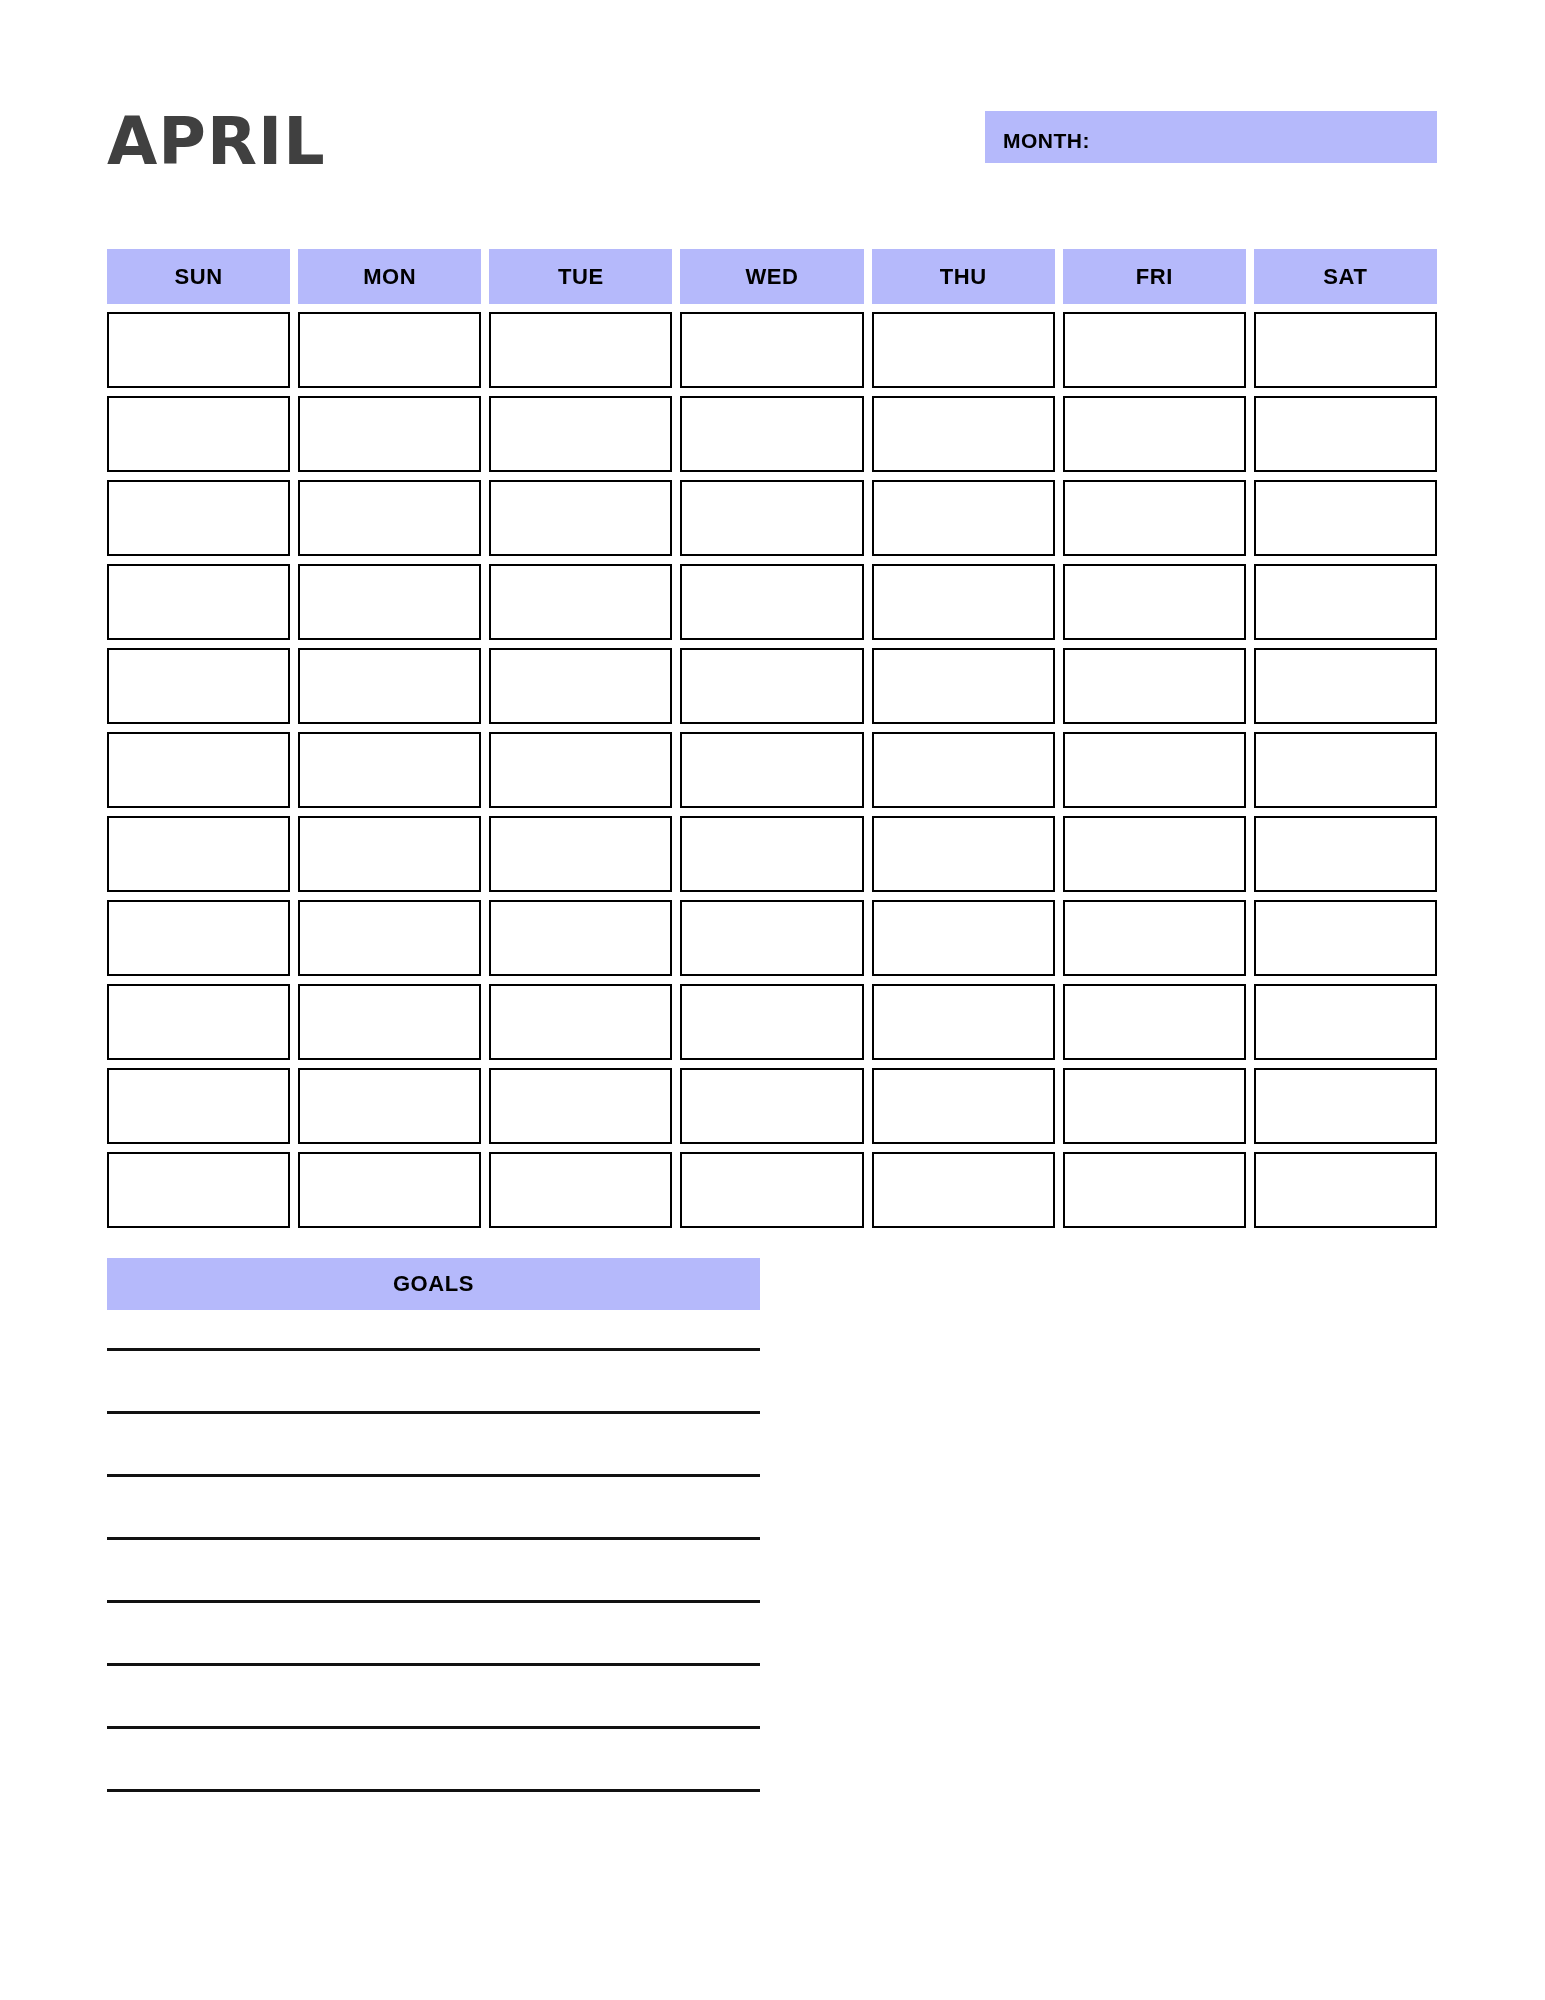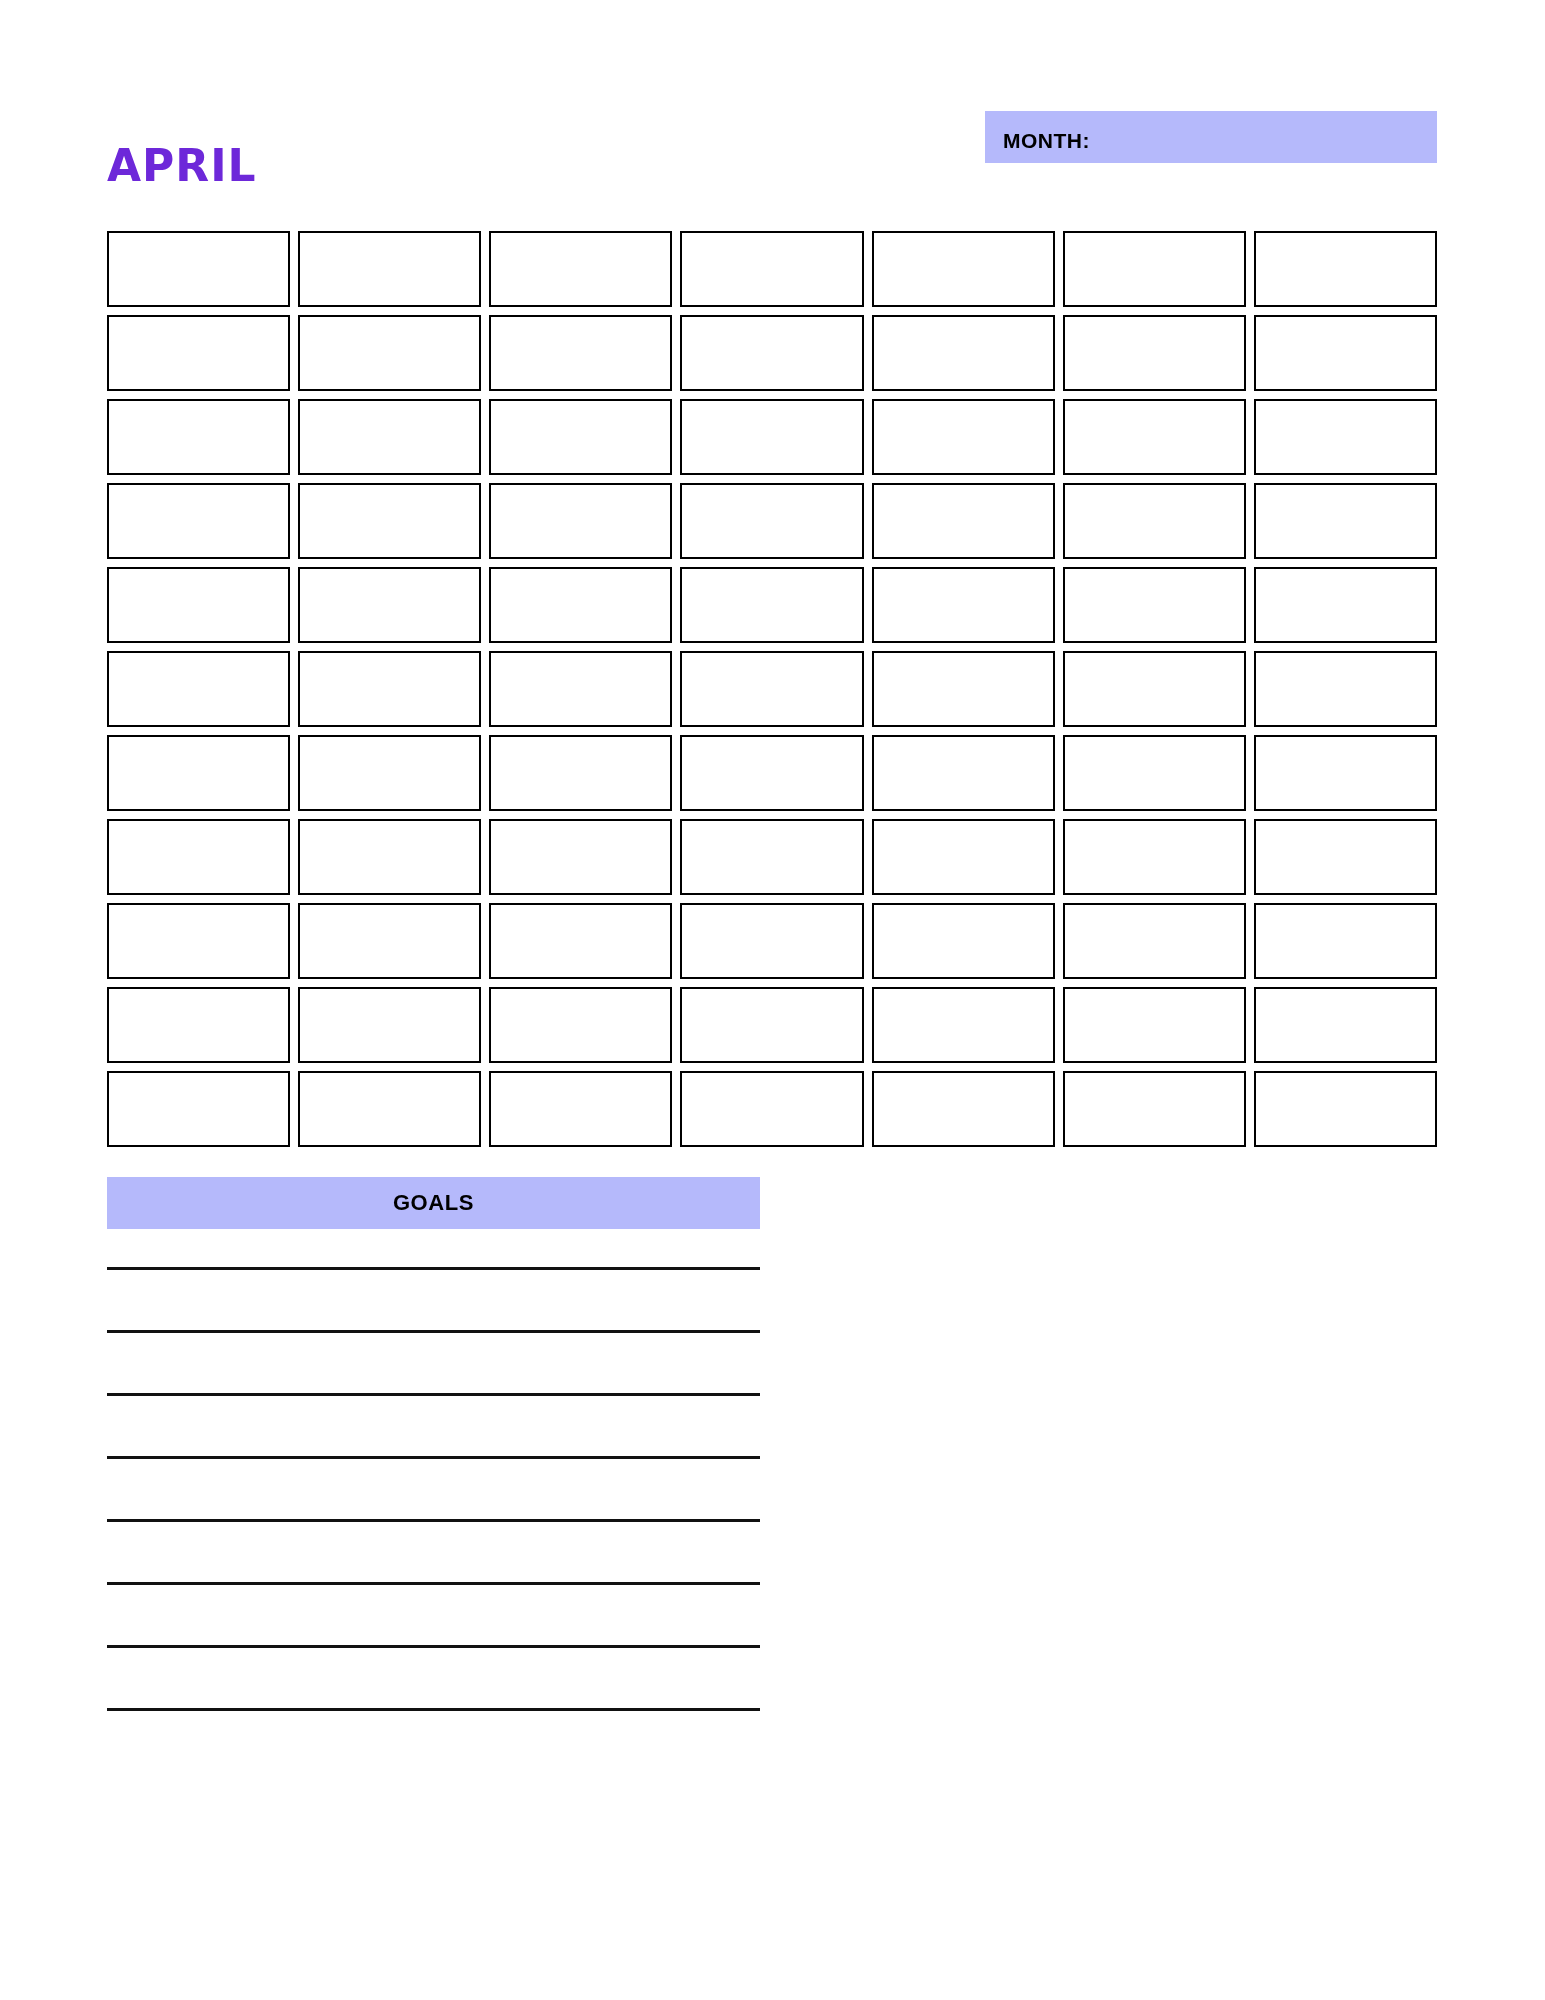--- a/index.html
+++ b/index.html
@@ -31,27 +31,26 @@
   
   .header-row {
     position: relative;
     height: 120px;
     margin-top: 103px;
   }
   .title {
     position: absolute;
     left: 0;
     top: 0;
-    font-size: 44px;
+    font-size: 65px;
     font-weight: 800;
     letter-spacing: 1px;
     line-height: 78px;
-    color: #6d28d9;
+    color: #404040;
     font-family: "DejaVu Sans", sans-serif;
-    margin-top: 24px;
   }
   .month-box {
     position: absolute;
     right: 0;
     top: 8px;
     width: 452px;
     height: 52px;
     background: #b5b9fb;
     display: flex;
     align-items: center;
@@ -133,20 +132,29 @@
   <div class="content">
 
     <div class="header-row">
       <div class="title">APRIL</div>
       <div class="month-box">
         <span class="month-label">MONTH:</span>
         <span class="month-value"></span>
       </div>
     </div>
 
+    <div class="weekdays">
+      <div class="weekday">SUN</div>
+      <div class="weekday">MON</div>
+      <div class="weekday">TUE</div>
+      <div class="weekday">WED</div>
+      <div class="weekday">THU</div>
+      <div class="weekday">FRI</div>
+      <div class="weekday">SAT</div>
+    </div>
 
     <div class="calendar">
       <div class="day-cell"></div>
       <div class="day-cell"></div>
       <div class="day-cell"></div>
       <div class="day-cell"></div>
       <div class="day-cell"></div>
       <div class="day-cell"></div>
       <div class="day-cell"></div>
 

